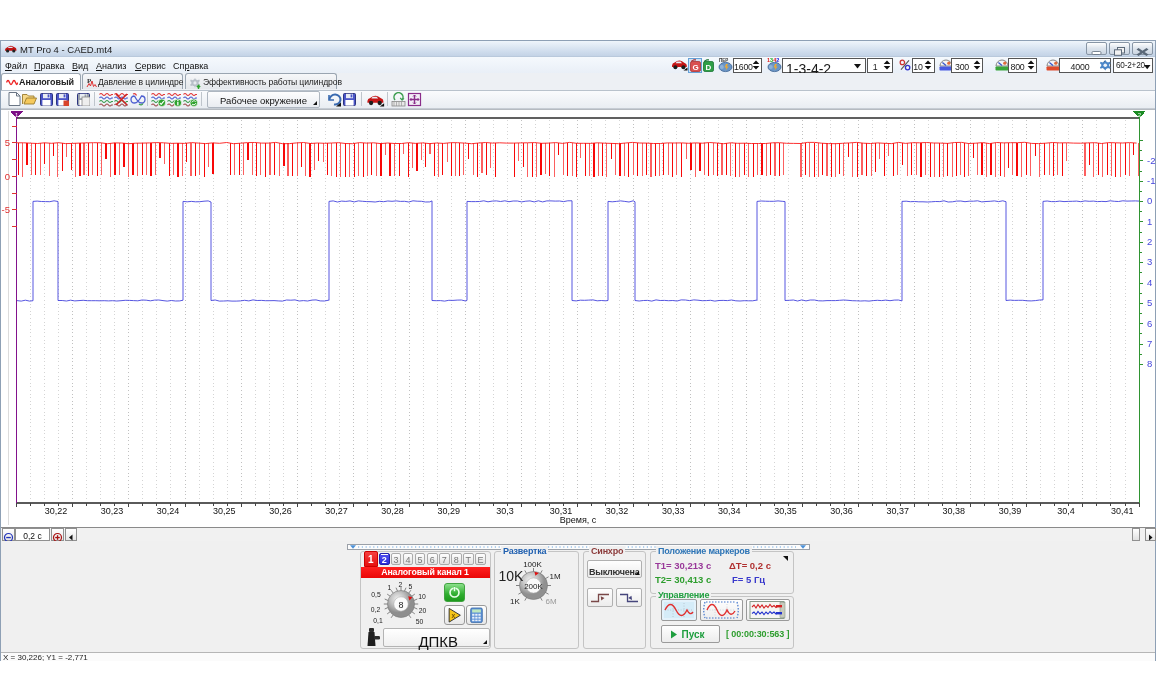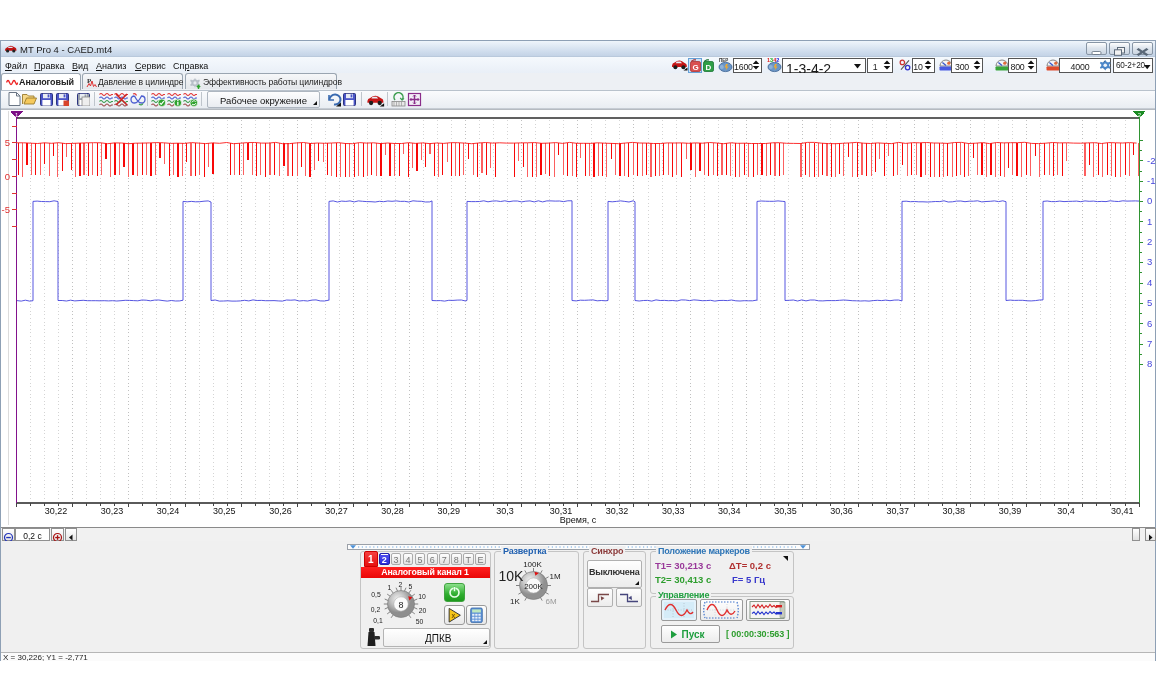--- a/index.html
+++ b/index.html
@@ -459,21 +459,21 @@
         <rect x="8.2" y="14" width="2.4" height="1.6"></rect>
         <rect x="11.4" y="14" width="2.4" height="1.6"></rect>
       </g>
     </svg></div>
 <svg class="abs" style="left:363px;top:627px" width="19" height="20" viewBox="0 0 19 20">
 <rect x="6" y="1" width="5" height="4" rx="1" fill="#2a2a2a"></rect>
 <path d="M5.5 5 L11.5 5 L12.5 19 L4.5 19 Z" fill="#1e1e1e"></path>
 <rect x="11" y="9" width="6" height="3.4" rx="1.2" fill="#2a2a2a"></rect>
   </svg>
 <div class="abs" style="left:383px;top:627.5px;width:106.5px;height:19px;background:linear-gradient(#ffffff,#f0f0f0);border:1px solid #b4b4b4;border-radius:2px;">
-<div class="abs" style="left:4px;right:0;top:4px;text-align:center;font-size:10px;color:#111;">ДПКВ</div>
+<div class="abs" style="left:4px;right:0;top:4px;text-align:center;font-size:15px;color:#111;">ДПКВ</div>
     <div class="cnr" style="right:2px;bottom:1.5px;"></div>
   </div>
 <div class="gbox" style="left:493.5px;top:551px;width:85px;height:97.5px;"></div>
 <div class="gtitle" style="left:501px;top:546px;color:#2060b0;">Развертка</div>
 <svg class="abs" style="left:510px;top:562px" width="47" height="47" viewBox="0 0 47 47">
 <defs>
       <radialGradient id="kn2" cx="38%" cy="32%">
         <stop offset="0%" stop-color="#f4f4f4"></stop>
         <stop offset="55%" stop-color="#c4c4c4"></stop>
         <stop offset="100%" stop-color="#909090"></stop>
@@ -497,21 +497,21 @@
 <path d="M24.5 9.8 L28.8 11 L25.4 13.8 Z" fill="#e01010"></path>
 </svg>
 <div class="klabel" style="left:532.5px;top:563.5px;color:#222;font-size:8px;transform:translate(-50%,-50%);">100K</div>
 <div class="klabel" style="left:511px;top:575.5px;color:#222;font-size:14px;transform:translate(-50%,-50%);">10K</div>
 <div class="klabel" style="left:555px;top:575.5px;color:#222;font-size:8px;transform:translate(-50%,-50%);">1M</div>
 <div class="klabel" style="left:515px;top:601px;color:#222;font-size:8px;transform:translate(-50%,-50%);">1K</div>
 <div class="klabel" style="left:551px;top:601px;color:#999;font-size:8px;transform:translate(-50%,-50%);">6M</div>
 <div class="klabel" style="left:533.5px;top:585.5px;font-size:8px;transform:translate(-50%,-50%);">200K</div>
 <div class="gbox" style="left:582.5px;top:551px;width:63.5px;height:97.5px;"></div>
 <div class="gtitle" style="left:589px;top:546px;color:#8b3a3a;">Синхро</div>
-<div class="abs" style="left:586.5px;top:559.5px;width:55.5px;height:28px;background:linear-gradient(#fefefe,#ececec);border:1px solid #b0b0b0;border-radius:2px;">
+<div class="abs" style="left:586.5px;top:559.5px;width:55.5px;height:18px;background:linear-gradient(#fefefe,#ececec);border:1px solid #b0b0b0;border-radius:2px;">
 <div class="abs" style="left:0;right:0;top:6.5px;text-align:center;font-size:9px;font-weight:bold;color:#333;letter-spacing:-0.2px;">Выключена</div>
 <div class="cnr" style="right:2px;bottom:1.5px;"></div>
   </div>
 <div class="abs" style="left:586.5px;top:587.5px;width:26px;height:19px;background:linear-gradient(#fefefe,#ececec);border:1px solid #b0b0b0;border-radius:2px;">
 <svg width="24" height="17" viewBox="0 0 24 17">
       <path d="M3 12.5 H10.5 V5.5 H21" stroke="#7a4848" stroke-width="1.3" fill="none"></path>
       <path d="M12 10.5 L16 10.5 L14 6.8 Z" fill="#7a4848" transform="rotate(-35 14 9)"></path>
     </svg></div>
 <div class="abs" style="left:616px;top:587.5px;width:26px;height:19px;background:linear-gradient(#fefefe,#ececec);border:1px solid #b0b0b0;border-radius:2px;">
 <svg width="24" height="17" viewBox="0 0 24 17">

